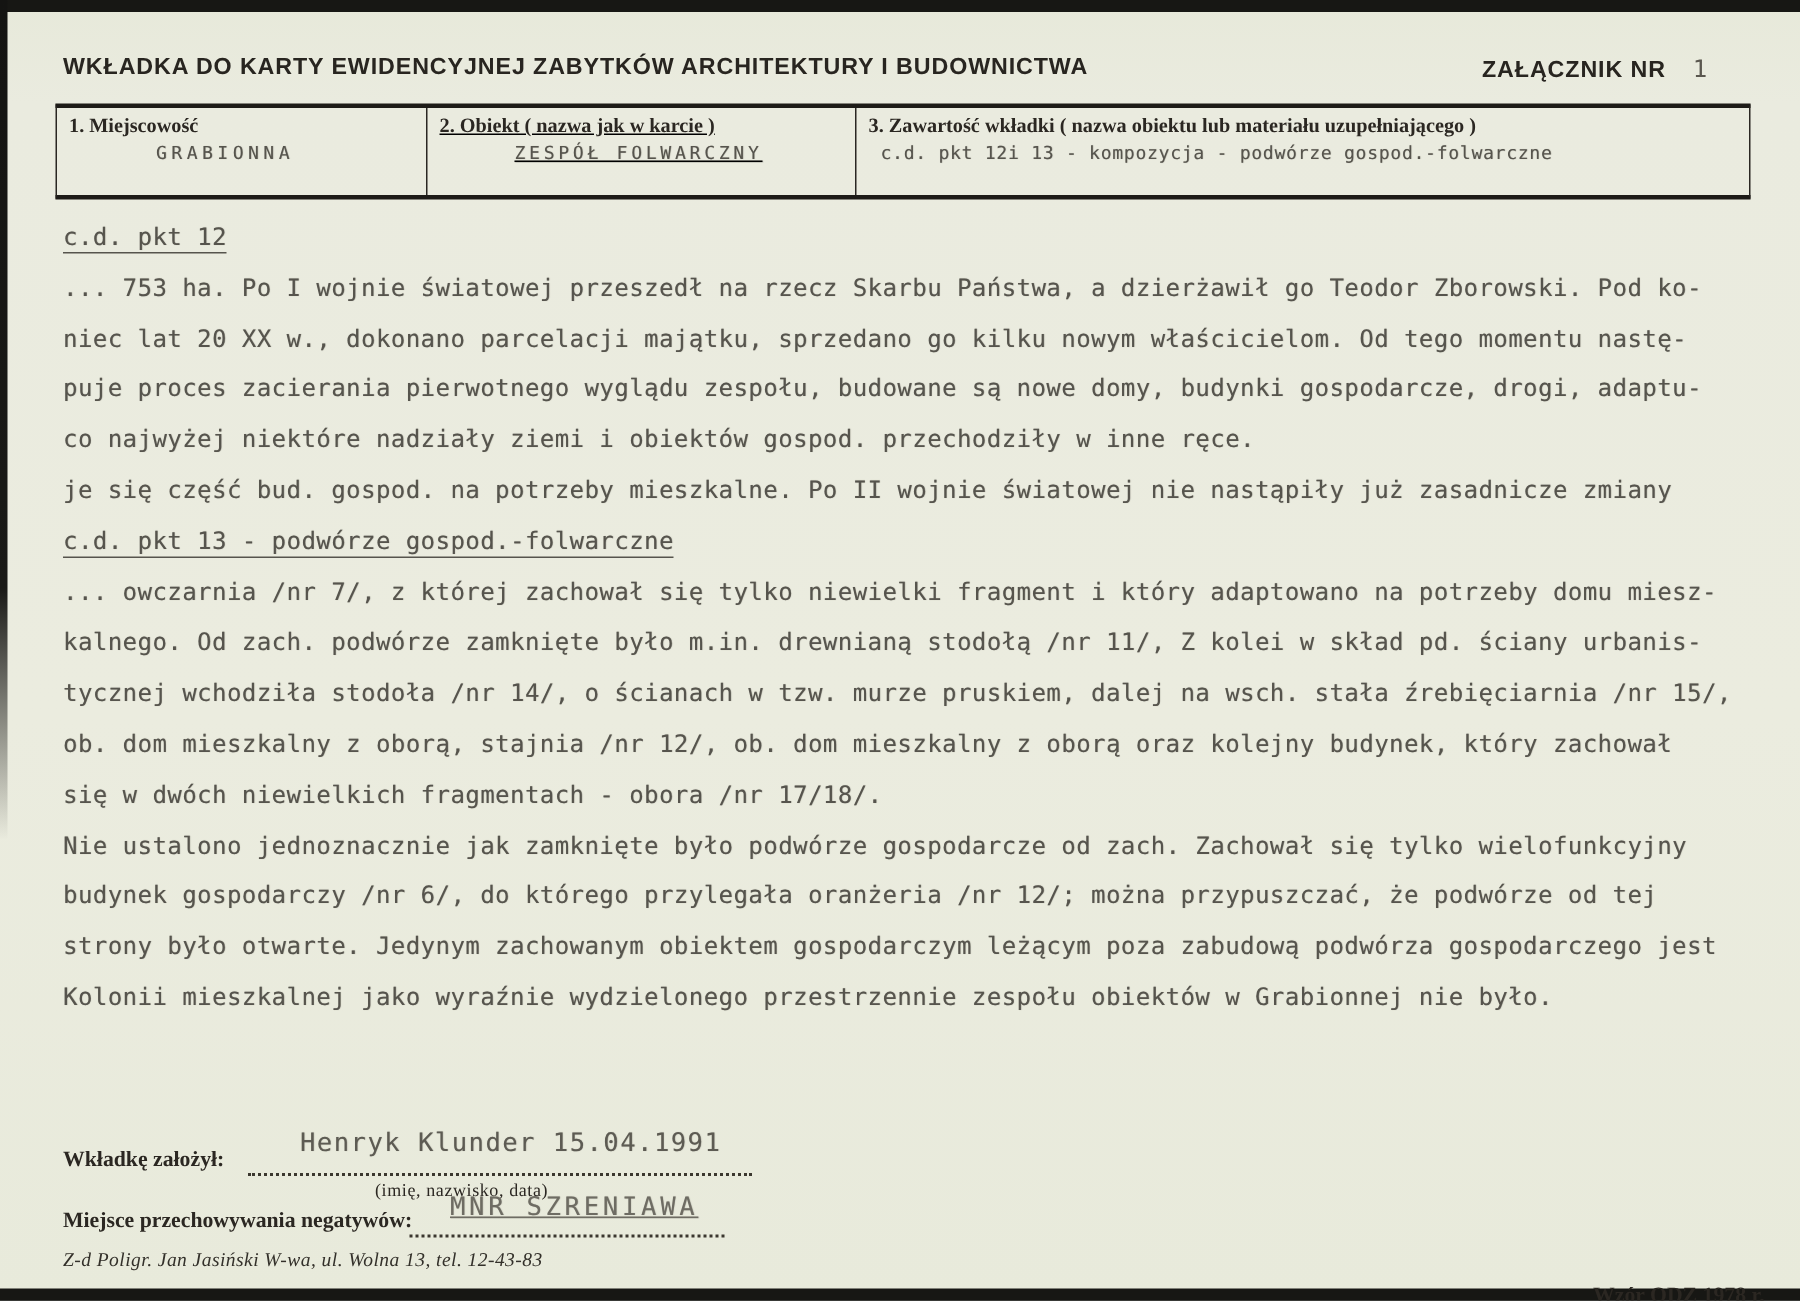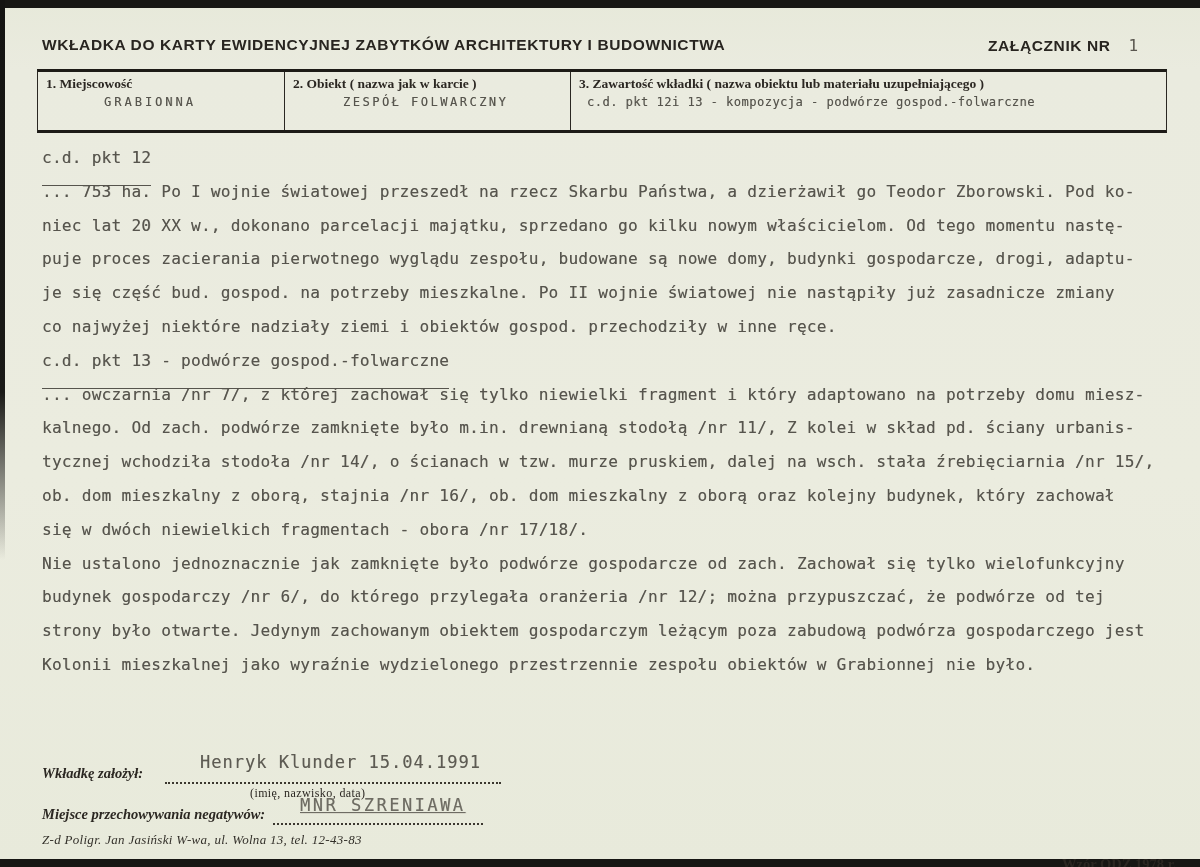--- a/index.html
+++ b/index.html
@@ -25,40 +25,40 @@
               color:#5a574f;margin-left:18px;font-size:16px;}
 
   
   #form-table{position:absolute;left:37px;top:69px;width:1128px;height:58px;
               border-top:3px solid #1d1b17;border-bottom:3px solid #1d1b17;
               border-left:1px solid #2a2722;border-right:1.5px solid #2a2722;
               display:flex;}
   .form-cell{height:100%;box-sizing:border-box;padding:4px 6px 0 8px;}
   .form-cell + .form-cell{border-left:1.5px solid #2a2722;}
   .cell-1{width:246px;}
-  .cell-2{width:252px;}
+  .cell-2{width:252px;text-decoration:underline;}
   .cell-3{flex:1;margin-left:34px;}
   .form-label{font-family:"Liberation Serif", serif;font-weight:bold;font-size:13.5px;
               color:#2b2722;white-space:nowrap;}
   .form-value{font-family:"DejaVu Sans Mono", monospace;font-size:12px;color:#56544d;
               white-space:nowrap;text-shadow:0.3px 0.3px 0.5px rgba(70,68,60,0.45);}
   .cell-1 .form-value{margin:3px 0 0 58px;letter-spacing:3px;}
   .cell-2 .form-value{margin:3px 0 0 50px;letter-spacing:2.5px;}
   .cell-3 .form-value{margin:3px 0 0 8px;letter-spacing:0.5px;}
 
   
   #body-lines{position:absolute;left:42px;top:141px;width:1150px;}
   .typed-line{font-family:"DejaVu Sans Mono", monospace;font-size:16px;line-height:33.8px;
               letter-spacing:0.3px;color:#56544d;white-space:pre;
               text-shadow:0.3px 0.3px 0.5px rgba(70,68,60,0.45);}
-  .typed-line .u{border-bottom:1.5px solid #56544d;padding-bottom:18px;}
+  .typed-line .u{border-bottom:1.5px solid #56544d;padding-bottom:1px;}
 
   
   .f-label{position:absolute;font-family:"Liberation Serif", serif;font-weight:bold;
-           font-size:14.5px;color:#2b2722;white-space:nowrap;font-style:italic;}
+           font-size:14.5px;color:#2b2722;white-space:nowrap;}
   .dots{position:absolute;border-bottom:2px dotted #3b372f;}
   .f-typed{position:absolute;font-family:"DejaVu Sans Mono", monospace;font-size:17px;
            color:#5d5b53;white-space:nowrap;letter-spacing:1px;
            text-shadow:0.3px 0.3px 0.6px rgba(80,78,70,0.4);text-align:center;}
   #founder-label{left:42px;top:765px;}
   #founder-dots{left:165px;top:765px;width:336px;height:17px;}
   #founder-value{left:200px;top:752px;}
   #founder-caption{position:absolute;left:250px;top:786px;font-family:"Liberation Serif", serif;
            font-size:12px;color:#2b2722;letter-spacing:0.4px;}
   #negatives-label{left:42px;top:806px;}
@@ -96,27 +96,27 @@
       <div class="form-label">3. Zawartość wkładki ( nazwa obiektu lub materiału uzupełniającego )</div>
       <div class="form-value">c.d. pkt 12i 13 - kompozycja - podwórze gospod.-folwarczne</div>
     </div>
   </div>
 
   <div id="body-lines">
       <div class="typed-line"><span class="u">c.d. pkt 12</span></div>
       <div class="typed-line">... 753 ha. Po I wojnie światowej przeszedł na rzecz Skarbu Państwa, a dzierżawił go Teodor Zborowski. Pod ko-</div>
       <div class="typed-line">niec lat 20 XX w., dokonano parcelacji majątku, sprzedano go kilku nowym właścicielom. Od tego momentu nastę-</div>
       <div class="typed-line">puje proces zacierania pierwotnego wyglądu zespołu, budowane są nowe domy, budynki gospodarcze, drogi, adaptu-</div>
+      <div class="typed-line">co najwyżej niektóre nadziały ziemi i obiektów gospod. przechodziły w inne ręce.</div>
       <div class="typed-line">je się część bud. gospod. na potrzeby mieszkalne. Po II wojnie światowej nie nastąpiły już zasadnicze zmiany</div>
-      <div class="typed-line">co najwyżej niektóre nadziały ziemi i obiektów gospod. przechodziły w inne ręce.</div>
       <div class="typed-line"><span class="u">c.d. pkt 13 - podwórze gospod.-folwarczne</span></div>
       <div class="typed-line">... owczarnia /nr 7/, z której zachował się tylko niewielki fragment i który adaptowano na potrzeby domu miesz-</div>
       <div class="typed-line">kalnego. Od zach. podwórze zamknięte było m.in. drewnianą stodołą /nr 11/, Z kolei w skład pd. ściany urbanis-</div>
       <div class="typed-line">tycznej wchodziła stodoła /nr 14/, o ścianach w tzw. murze pruskiem, dalej na wsch. stała źrebięciarnia /nr 15/,</div>
-      <div class="typed-line">ob. dom mieszkalny z oborą, stajnia /nr 16/, ob. dom mieszkalny z oborą oraz kolejny budynek, który zachował</div>
+      <div class="typed-line">ob. dom mieszkalny z oborą, stajnia /nr 12/, ob. dom mieszkalny z oborą oraz kolejny budynek, który zachował</div>
       <div class="typed-line">się w dwóch niewielkich fragmentach - obora /nr 17/18/.</div>
       <div class="typed-line">Nie ustalono jednoznacznie jak zamknięte było podwórze gospodarcze od zach. Zachował się tylko wielofunkcyjny</div>
       <div class="typed-line">budynek gospodarczy /nr 6/, do którego przylegała oranżeria /nr 12/; można przypuszczać, że podwórze od tej</div>
       <div class="typed-line">strony było otwarte. Jedynym zachowanym obiektem gospodarczym leżącym poza zabudową podwórza gospodarczego jest</div>
       <div class="typed-line">Kolonii mieszkalnej jako wyraźnie wydzielonego przestrzennie zespołu obiektów w Grabionnej nie było.</div>
     </div>
 
   <div id="founder-label" class="f-label">Wkładkę założył:</div>
   <div id="founder-dots" class="dots"></div>
   <div id="founder-value" class="f-typed">Henryk Klunder  15.04.1991</div>

